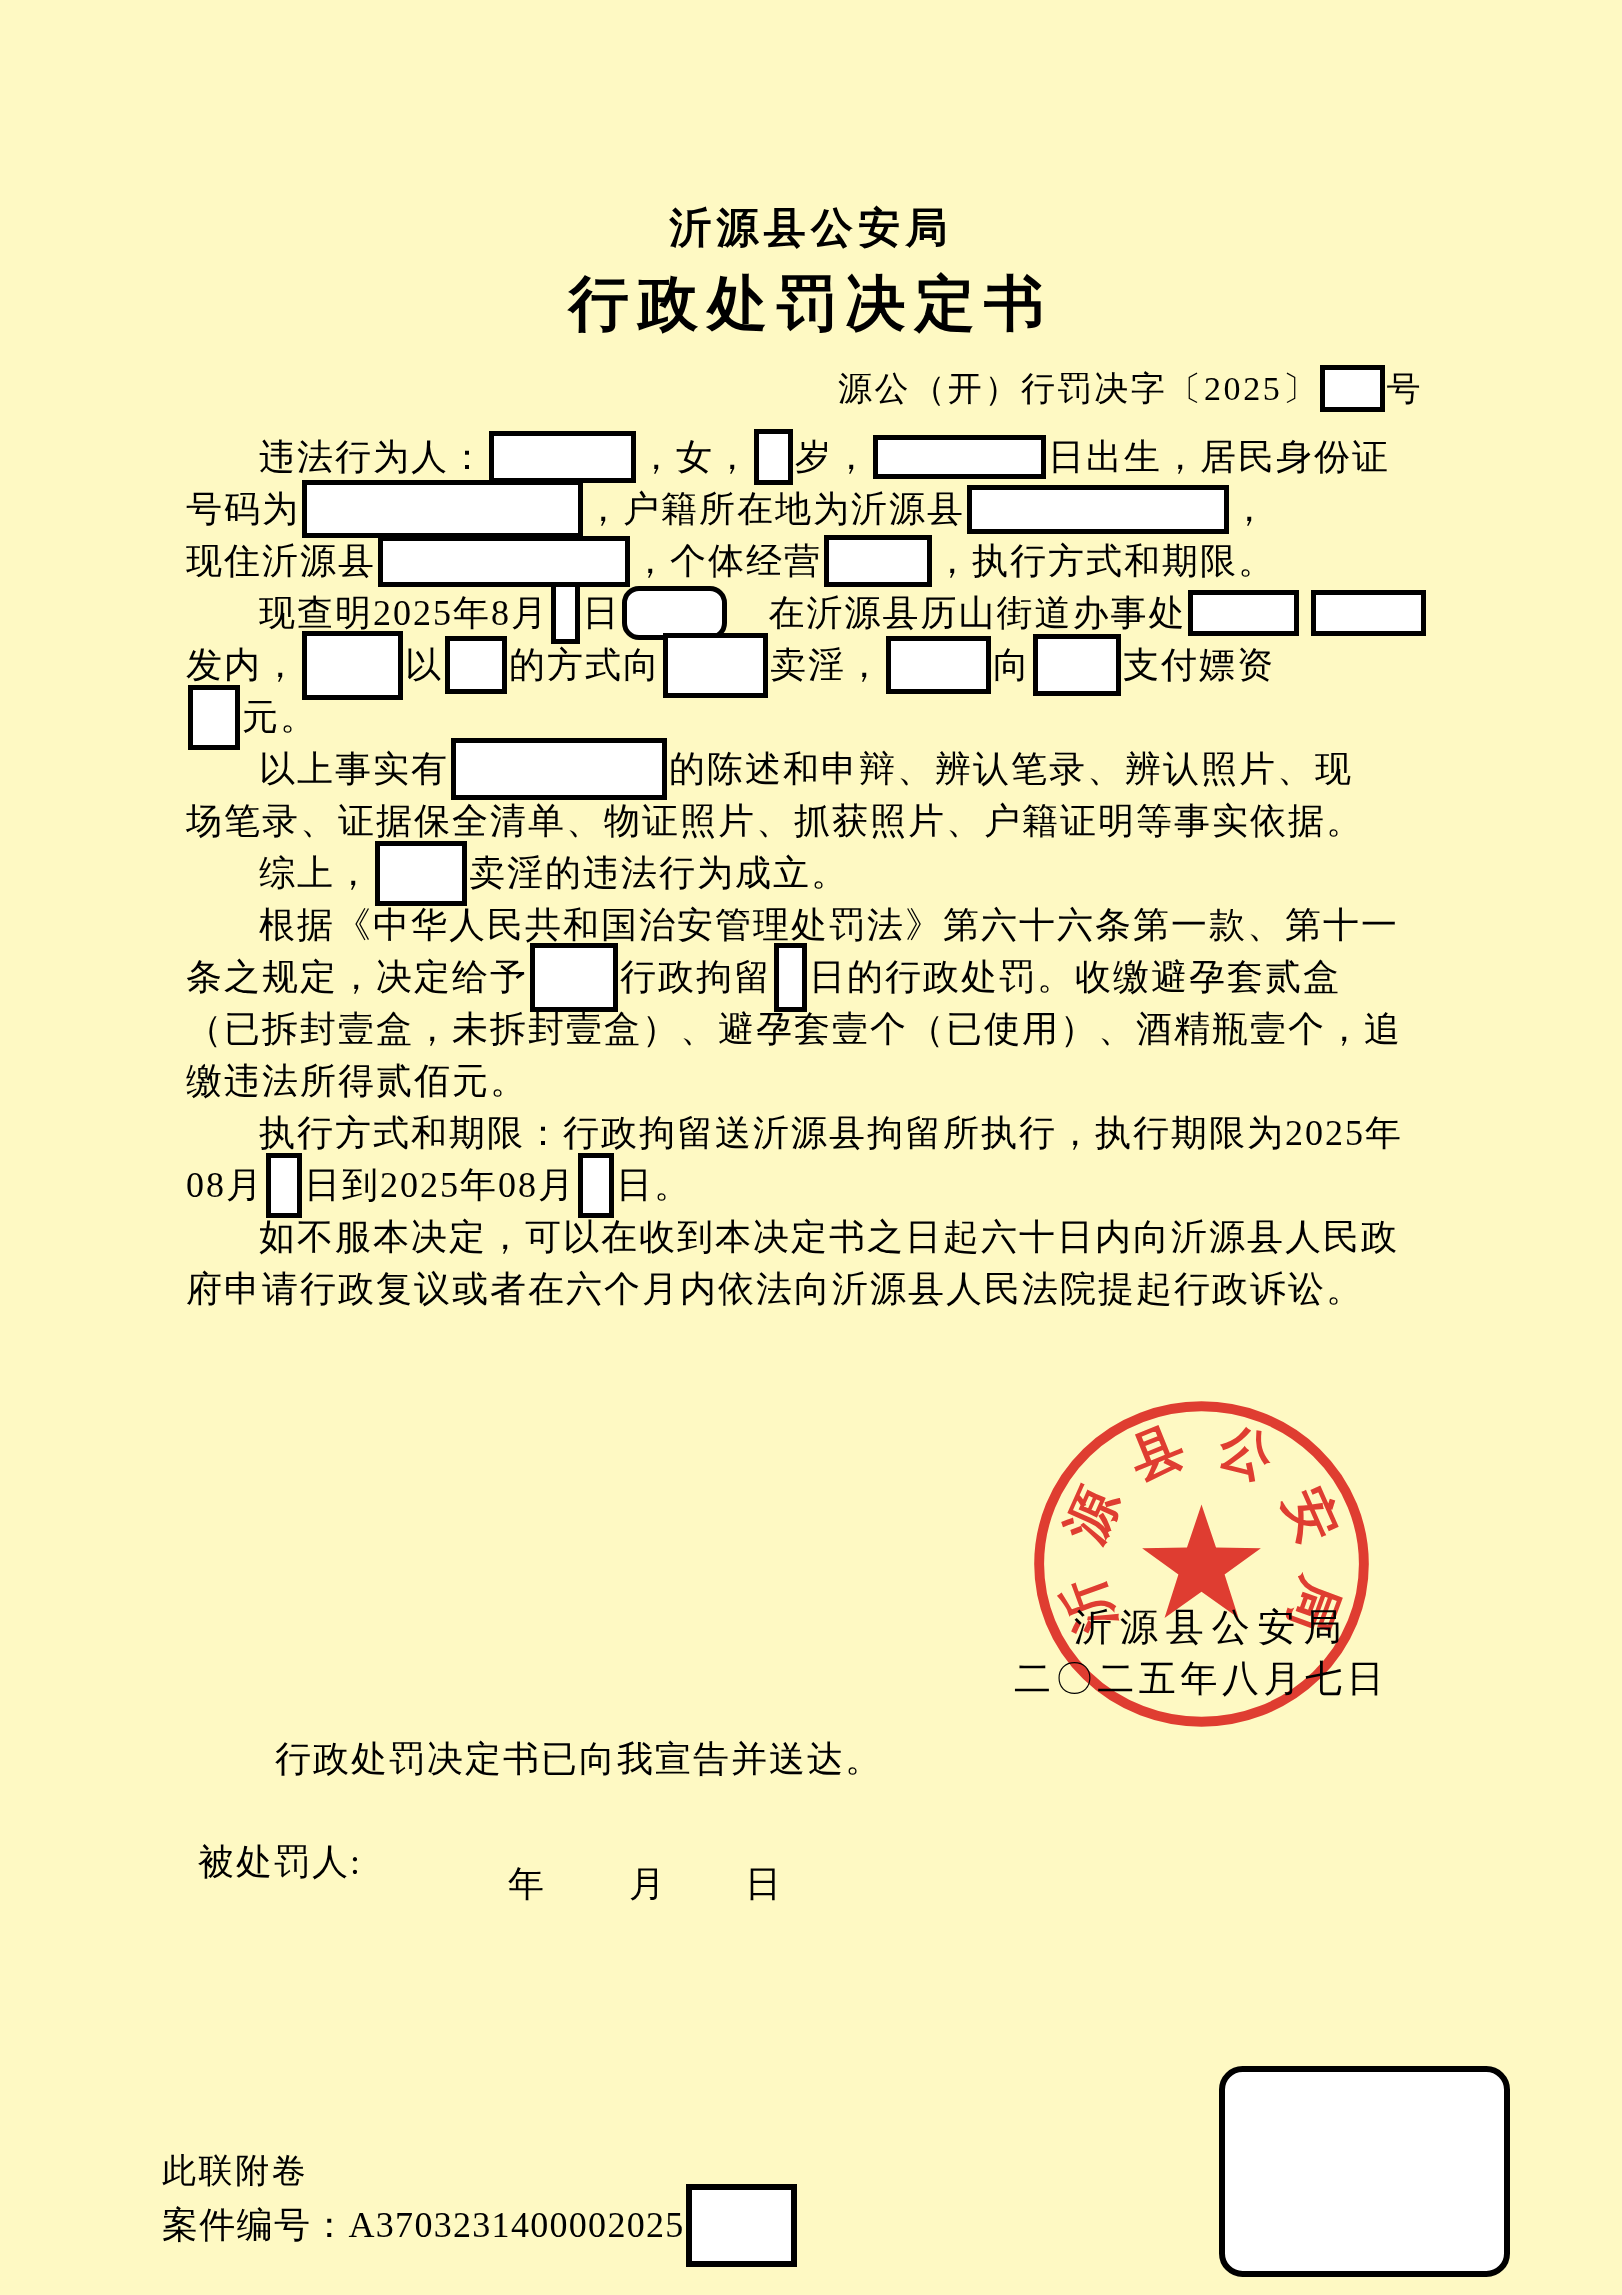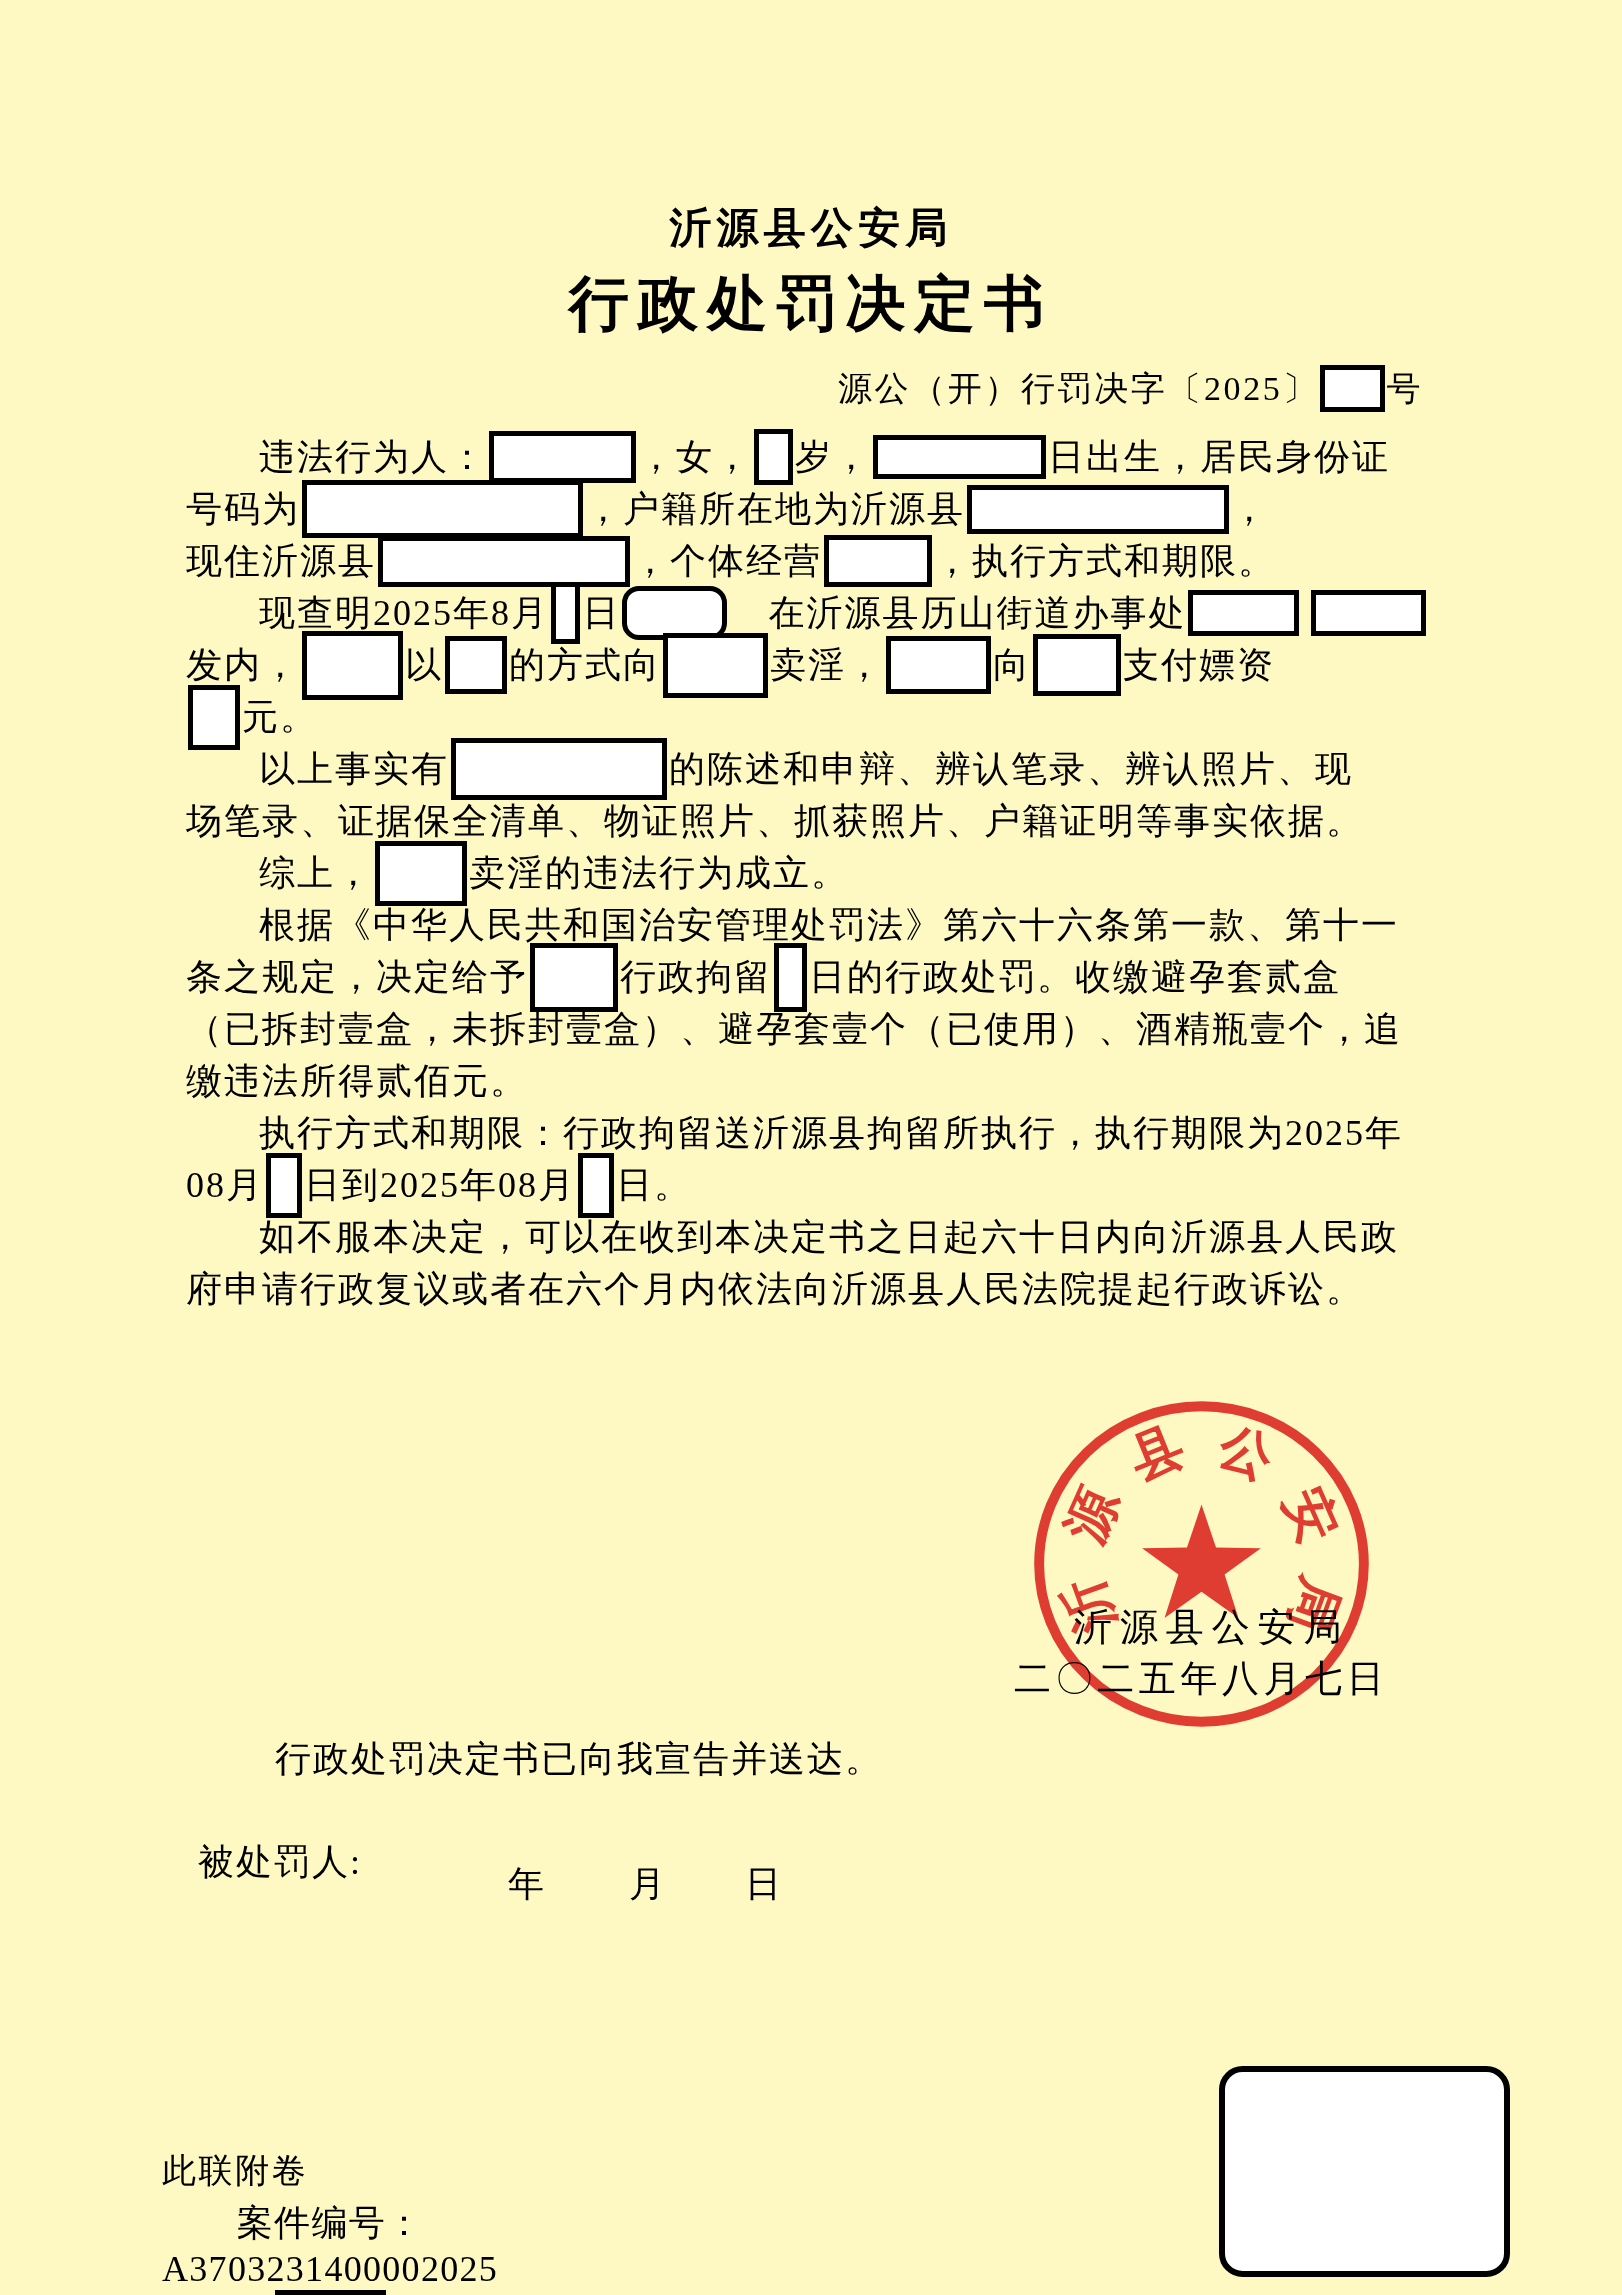--- a/index.html
+++ b/index.html
@@ -64,21 +64,21 @@
   #delivery-statement{top:1735px;left:275px;font-size:36px;letter-spacing:2px;}
   #recipient-label{top:1838px;left:198px;font-size:36px;letter-spacing:2px;}
   #ymd-line{top:1860px;left:508px;font-size:36px;display:flex;}
   #ymd-line .ylab{margin-right:85px;}
   #ymd-line .mlab{margin-right:80px;}
   
   #copy-note{top:2135px;left:162px;font-size:34px;letter-spacing:2.6px;margin-top:13px;}
   #case-line{
     top:2199px;left:162px;height:52px;
     display:flex;align-items:center;
-    font-size:36px;letter-spacing:1.3px;white-space:pre;flex-direction:column;
+    font-size:36px;letter-spacing:1.3px;white-space:pre;
   }
   .case-box{
     display:inline-block;width:111px;height:83px;
     border:6.5px solid #000;background:#fff;box-sizing:border-box;
     margin-left:1.3px;
   }
   #stamp-box{
     top:2066px;left:1219px;width:291px;height:211px;
     border:6.5px solid #000;border-radius:23.6px;
     background:#fff;box-sizing:border-box;

